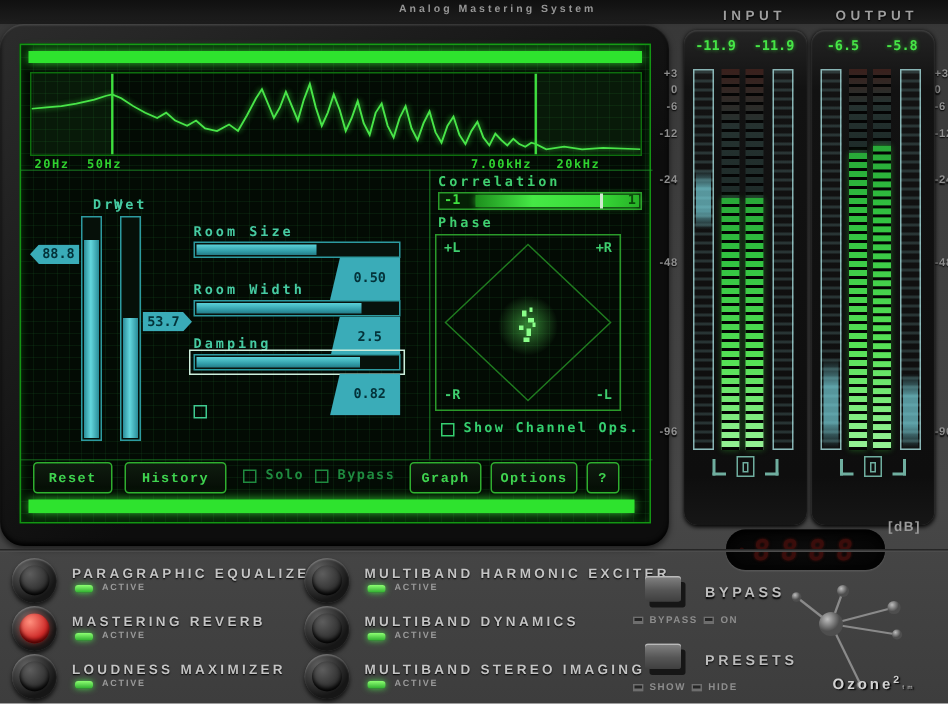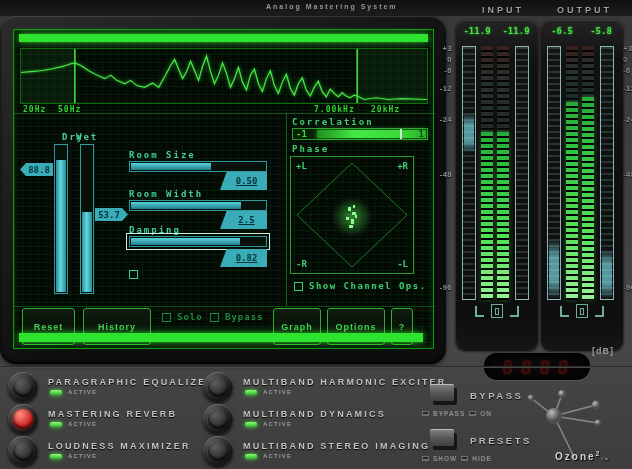--- a/index.html
+++ b/index.html
@@ -37,39 +37,39 @@
   
   .vtrack { width:14px; height:150px; background:#061009; border:1px solid #2d9aa0; }
   .vfill { position:absolute; left:1px; right:1px; bottom:1px; background:linear-gradient(90deg,#2a8d99,#62d6dd 45%,#2a8d99); }
   .tag { height:13px; background:#3aacb8; color:#04333a; font-family:"DejaVu Sans Mono",monospace; font-size:9px; font-weight:bold;
          display:flex; align-items:center; justify-content:center; }
   .tag-left { clip-path:polygon(0 50%, 18% 0, 100% 0, 100% 100%, 18% 100%); padding-left:5px; }
   .tag-right { clip-path:polygon(0 0, 82% 0, 100% 50%, 82% 100%, 0 100%); padding-right:5px; }
   
   .htrack { left:115px; width:138px; height:11px; background:#07120c; border:1px solid #2d9aa0; position:absolute; }
   .hfill { position:absolute; left:1px; top:1px; bottom:1px; background:linear-gradient(180deg,#5bd2d9,#2e98a4 70%,#257a85); }
-  .htab { position:absolute; height:18px; background:#3aacb8; color:#04333a; font-family:"DejaVu Sans Mono",monospace;
+  .htab { position:absolute; height:28px; background:#3aacb8; color:#04333a; font-family:"DejaVu Sans Mono",monospace;
           font-size:9px; font-weight:bold; display:flex; align-items:center; justify-content:center;
-          clip-path:polygon(14% 0,100% 0,100% 100%,0 100%); padding-left:6px;text-decoration:underline; }
+          clip-path:polygon(14% 0,100% 0,100% 100%,0 100%); padding-left:6px; }
   .sel-outline { outline:1px solid #cdeedd; outline-offset:2px; }
 
   .chk { width:9px; height:9px; border:1px solid currentColor; display:inline-block; flex:none; }
   .chk-row { display:flex; align-items:center; gap:6px; position:absolute; }
 
   
   .corr-bar { left:278px; top:98px; width:136px; height:12px; border:1px solid #2a9a2a; background:#052005; }
   .corr-fill { position:absolute; left:24px; top:1px; bottom:1px; right:1px;
                background:linear-gradient(90deg,#1d8f1d,#45e945 35%,#38da38 75%,#27b227); box-shadow:0 0 5px rgba(70,255,70,.6); }
   .corr-tick { position:absolute; top:0; bottom:0; width:2px; background:#cfe9cf; }
   .phase-box { left:276px; top:126px; width:124px; height:118px; border:1px solid #2a9a2a; }
   .phase-corner { position:absolute; font-family:"DejaVu Sans Mono",monospace; font-size:9px; font-weight:bold; color:#3fcf6f; }
 
   
-  .tb-btn { position:absolute; top:278px; height:37px; background:linear-gradient(180deg,#0f1c0f,#050c05);
-            border:1px solid #2fae2f; border-radius:3px; color:#3fd34f; font-family:Liberation Sans, sans-serif;
+  .tb-btn { position:absolute; top:278px; height:21px; background:linear-gradient(180deg,#0f1c0f,#050c05);
+            border:1px solid #2fae2f; border-radius:3px; color:#3fd34f; font-family:Liberation Mono, monospace;
             font-size:9px; font-weight:bold; letter-spacing:1px; display:flex; align-items:center; justify-content:center;
             box-shadow:0 1px 2px #000; }
   .tb-chk { top:282px; color:#1f8a3f; font-family:"DejaVu Sans Mono",monospace; font-size:9px; font-weight:bold; letter-spacing:1px; }
 
   
   .meter-title { font-size:9px; font-weight:bold; letter-spacing:3px; color:#9f9f9f; text-shadow:0 1px 1px #000; }
   .meter-panel { top:20px; width:82px; height:330px; background:linear-gradient(180deg,#232323,#121212 12%,#0e0e0e 90%,#161616);
                  border-radius:9px; box-shadow:inset 0 1px 1px rgba(255,255,255,.12), 0 1px 3px #000; }
   .readout { position:absolute; top:6px; width:38px; text-align:center; font-family:"DejaVu Sans Mono",monospace;
              font-size:9px; font-weight:bold; color:#46e546; text-shadow:0 0 3px rgba(60,255,60,.6); }

